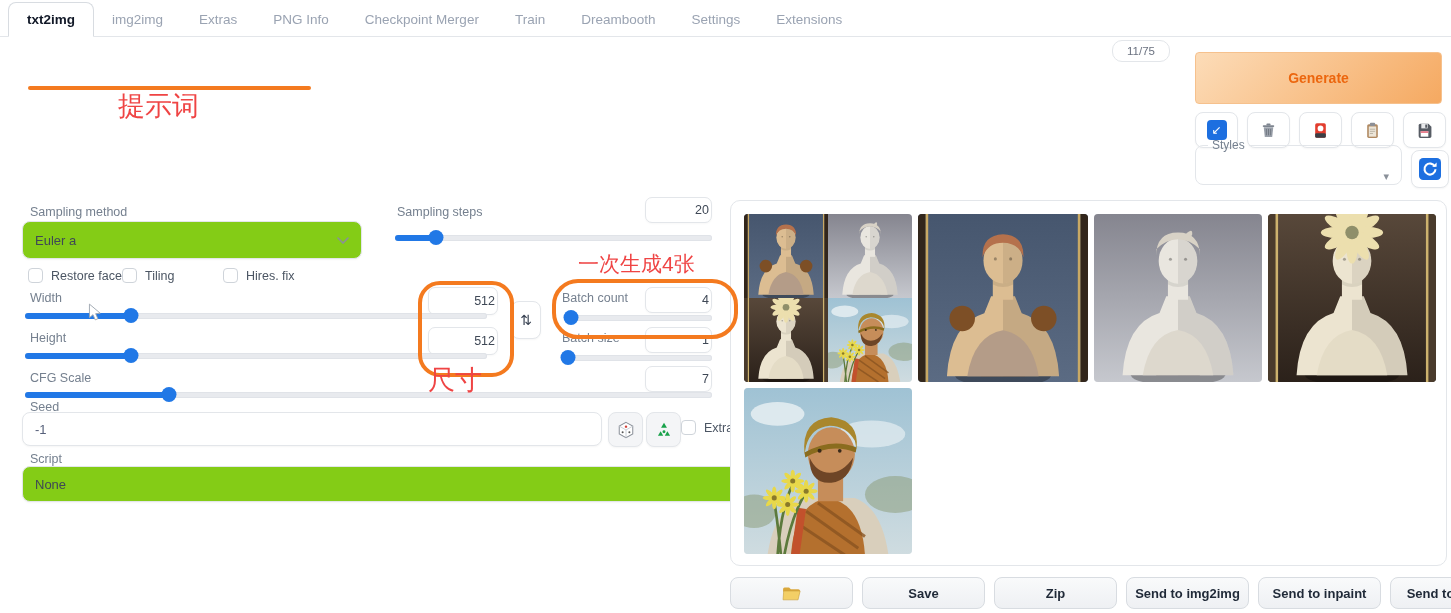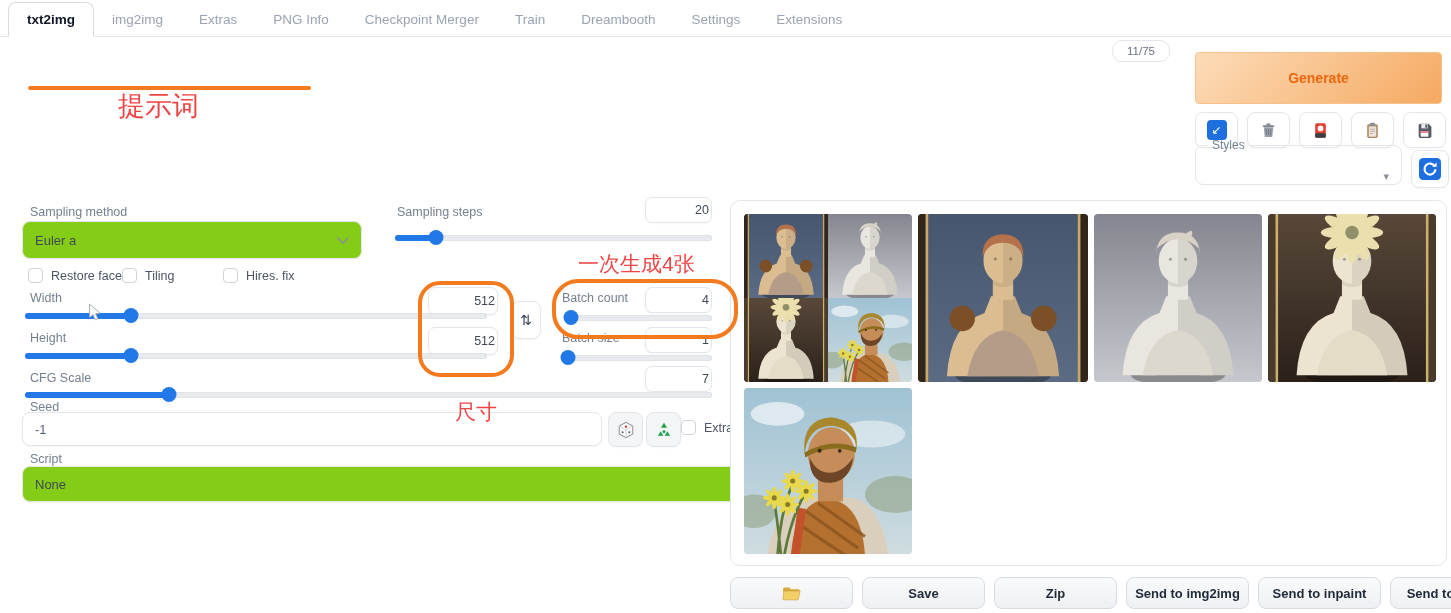--- a/index.html
+++ b/index.html
@@ -228,21 +228,21 @@
     <span class="chev">
         <svg viewBox="0 0 12 7" width="12" height="7">
           <path d="M1 1l5 5 5-5" stroke="#8a9099" stroke-width="1.6" fill="none" stroke-linecap="round"></path>
         </svg>
       </span>
   </div>
 
   <div class="ann-text" style="left:578px;top:250px;font-size:21px;">一次生成4张</div>
   <div class="ann-rect" style="left:552px;top:279px;width:178px;height:52px;border-radius:26px;"></div>
   <div class="ann-rect" style="left:418px;top:281px;width:88px;height:88px;border-radius:22px;"></div>
-  <div class="ann-text" style="left:455px;top:362px;font-size:21px;margin-top:36px;">尺寸</div>
+  <div class="ann-text" style="left:428px;top:362px;font-size:27px;">尺寸</div>
 
   <svg class="cursor" style="left:88px;top:303px;" width="14" height="20" viewBox="0 0 12 18">
       <path d="M1 1 L1 13.2 L4.2 10.5 L6.2 15.2 L8.6 14.1 L6.6 9.6 L10.7 9.2 Z" fill="#fff" stroke="#9aa3ad" stroke-width="0.8"></path>
     </svg>
 
   <div class="gallery"></div>
   <div class="gimg grid4" style="left:744px;top:214px;width:168px;height:168px;" title="2x2 preview grid of the 4 generated images">
       <div class="cell">
         <svg viewBox="0 0 100 100" preserveAspectRatio="xMidYMid slice" width="100%" height="100%">
           <defs>

